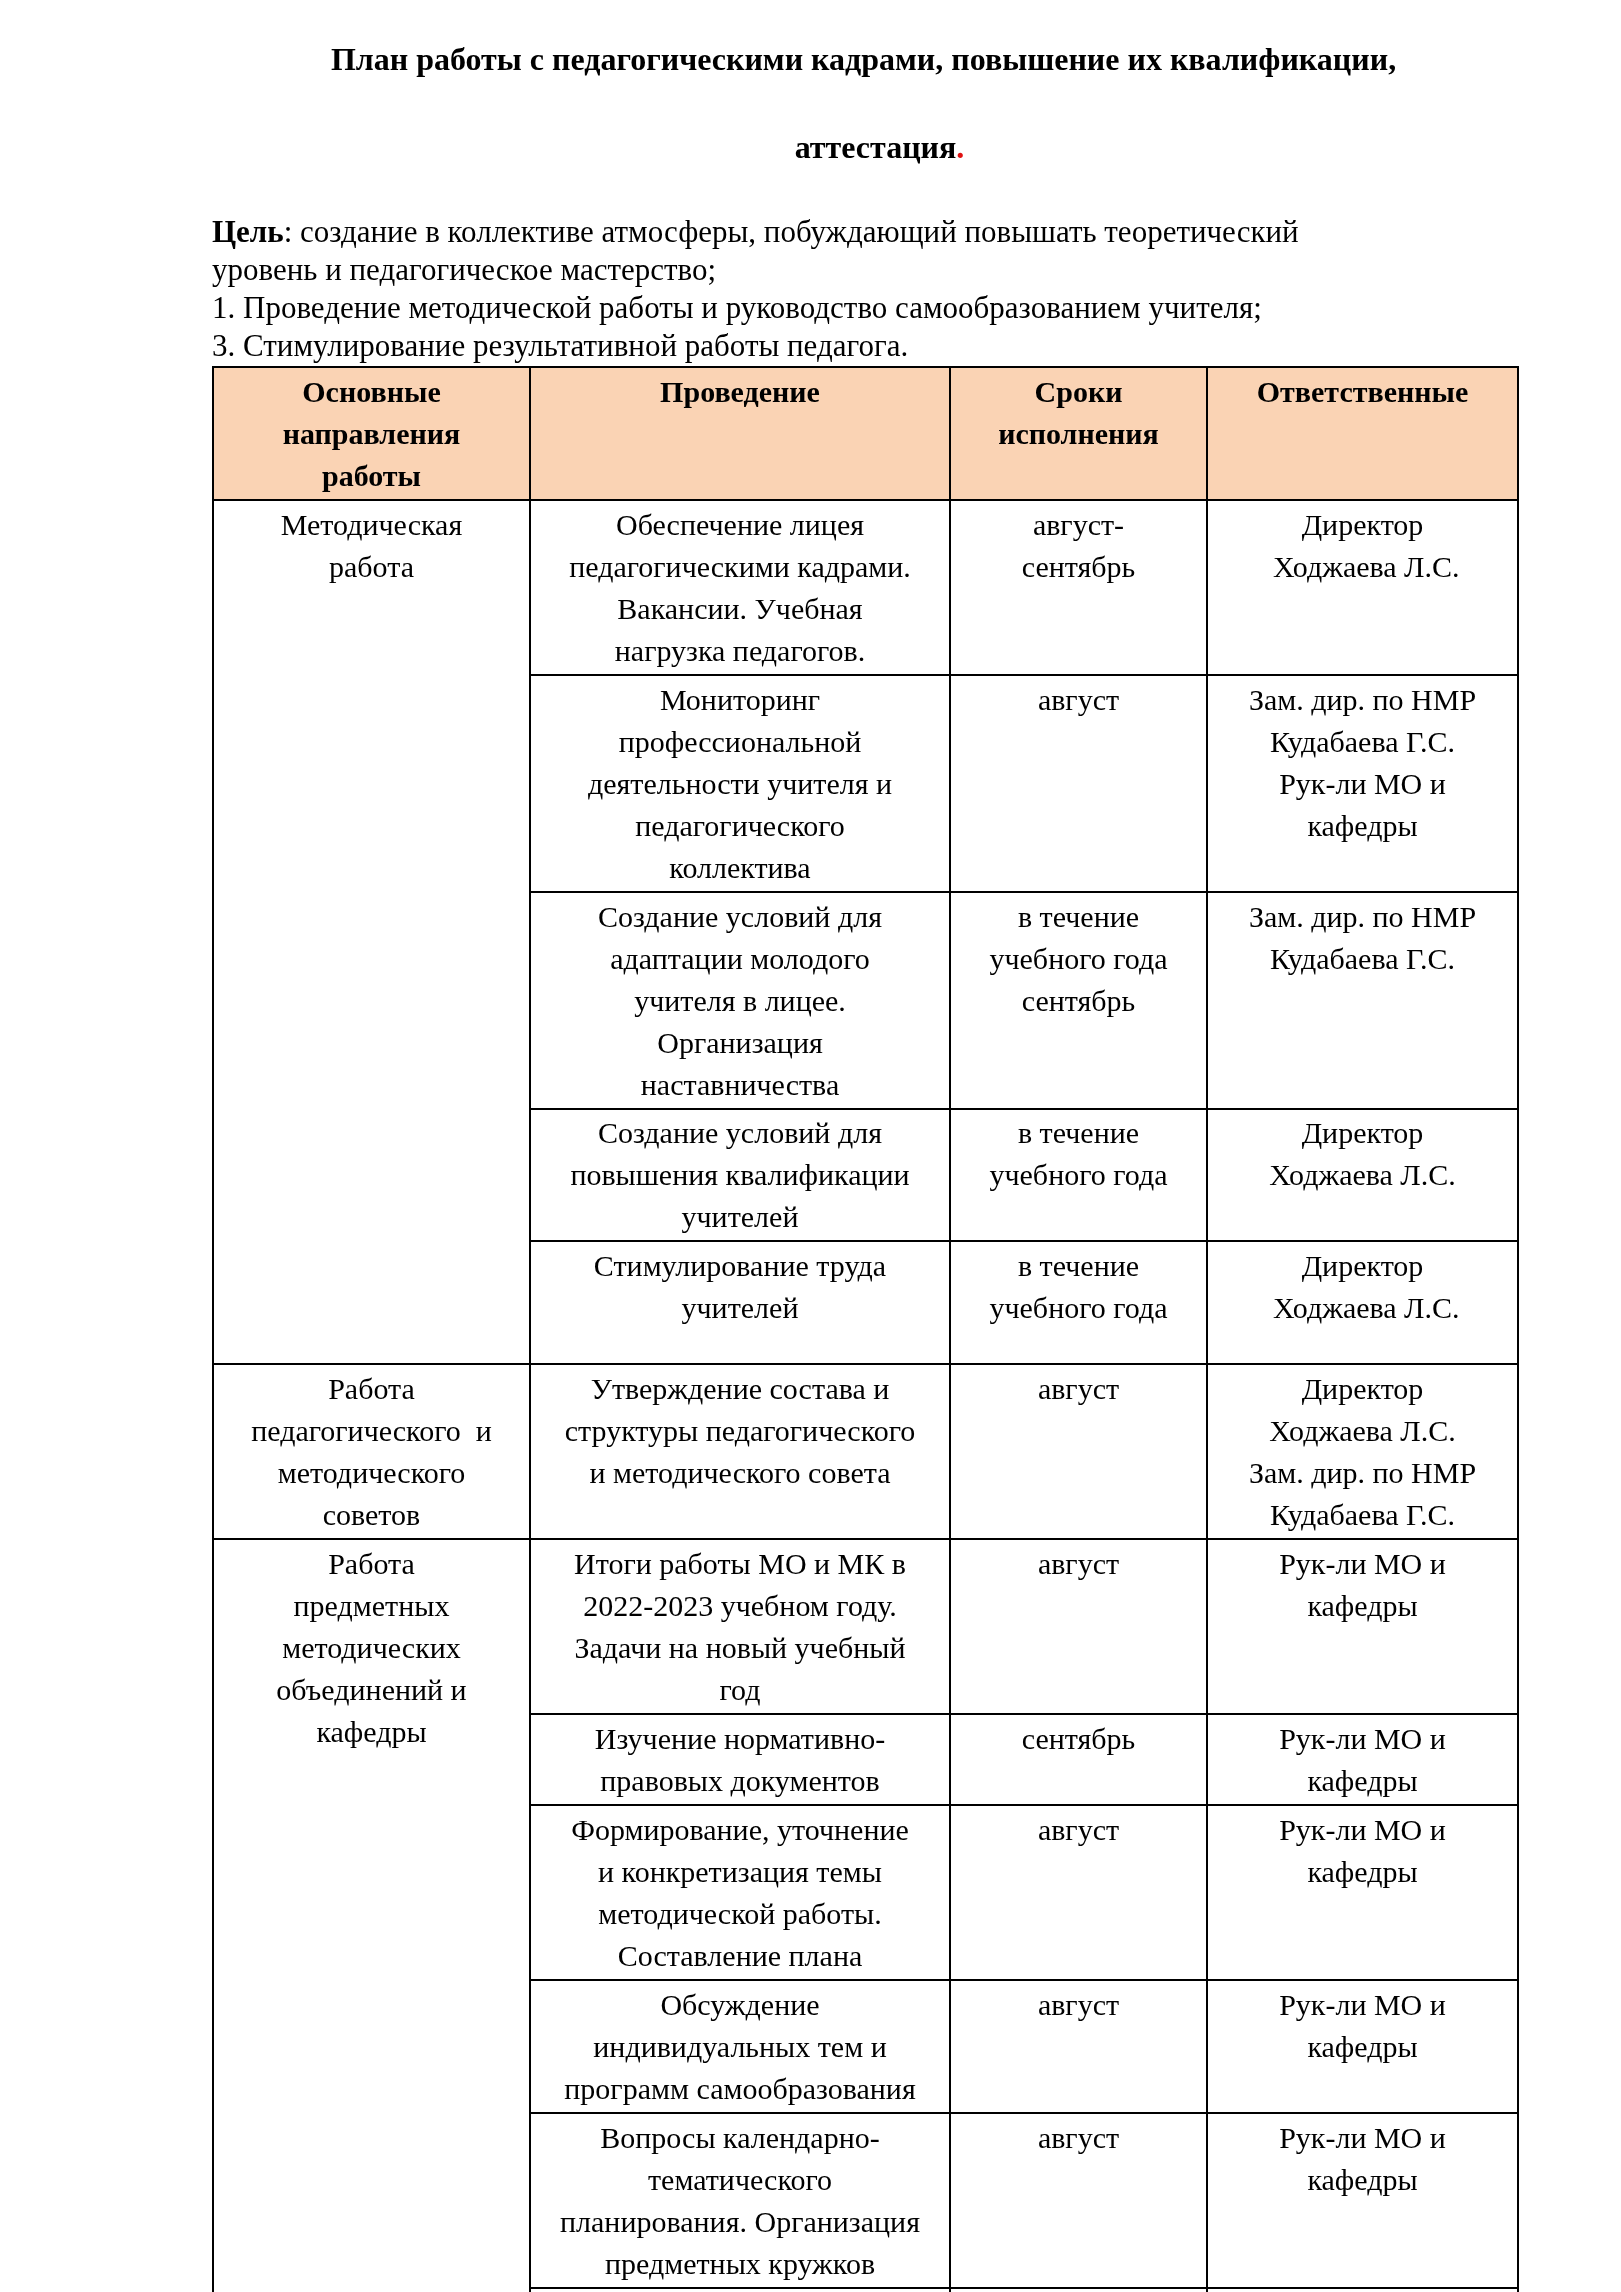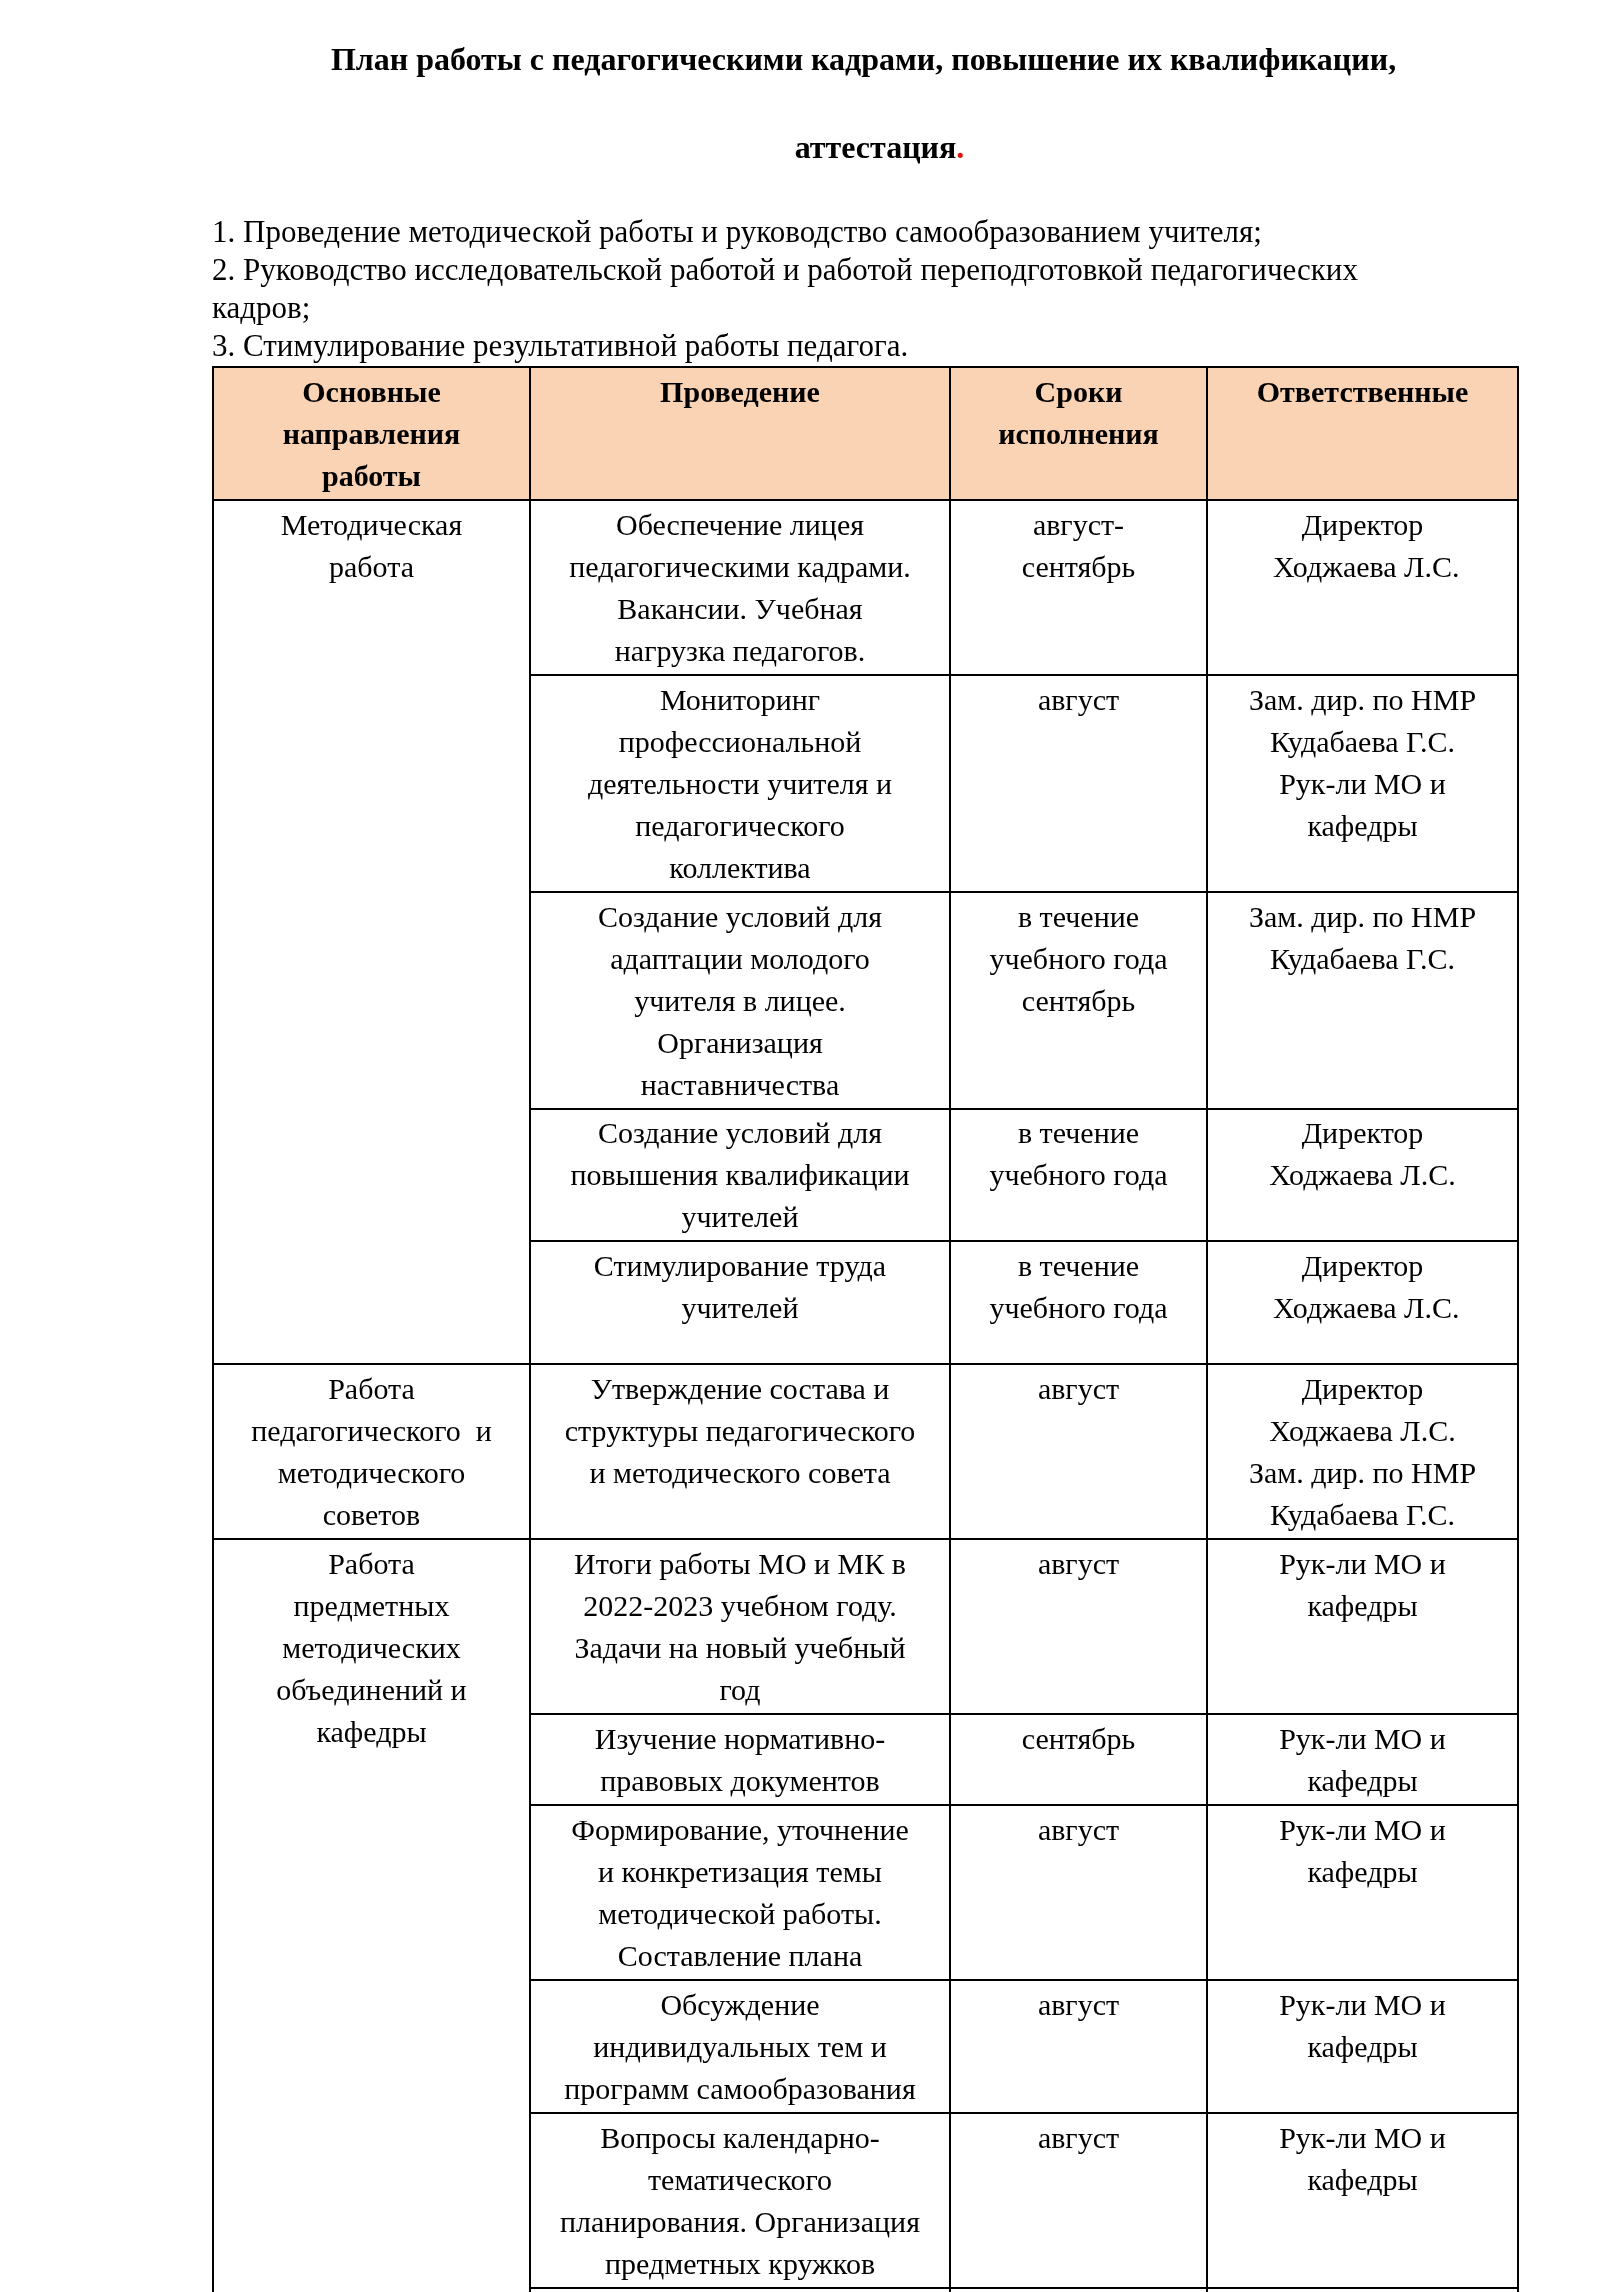--- a/index.html
+++ b/index.html
@@ -60,23 +60,23 @@
 </head>
 <body>
 
 <div class="page">
 
   <div class="title"><span>План работы с педагогическими кадрами, повышение их квалификации,</span><br>
     <span>аттестация</span><span class="dot">.</span>
   </div>
 
   <div class="bodytext">
+    <p><span class="b">Цель</span><span>: создание в коллективе атмосферы, побуждающий повышать теоретический
+уровень и педагогическое мастерство;</span></p>
     <p>1. Проведение методической работы и руководство самообразованием учителя;</p>
-    <p>2. Руководство исследовательской работой и работой переподготовкой педагогических
-кадров;</p>
     <p>3. Стимулирование результативной работы педагога.</p>
   </div>
 
   <table class="plan">
     <colgroup>
       <col style="width:317px">
       <col style="width:420px">
       <col style="width:257px">
       <col style="width:311px">
     </colgroup>

